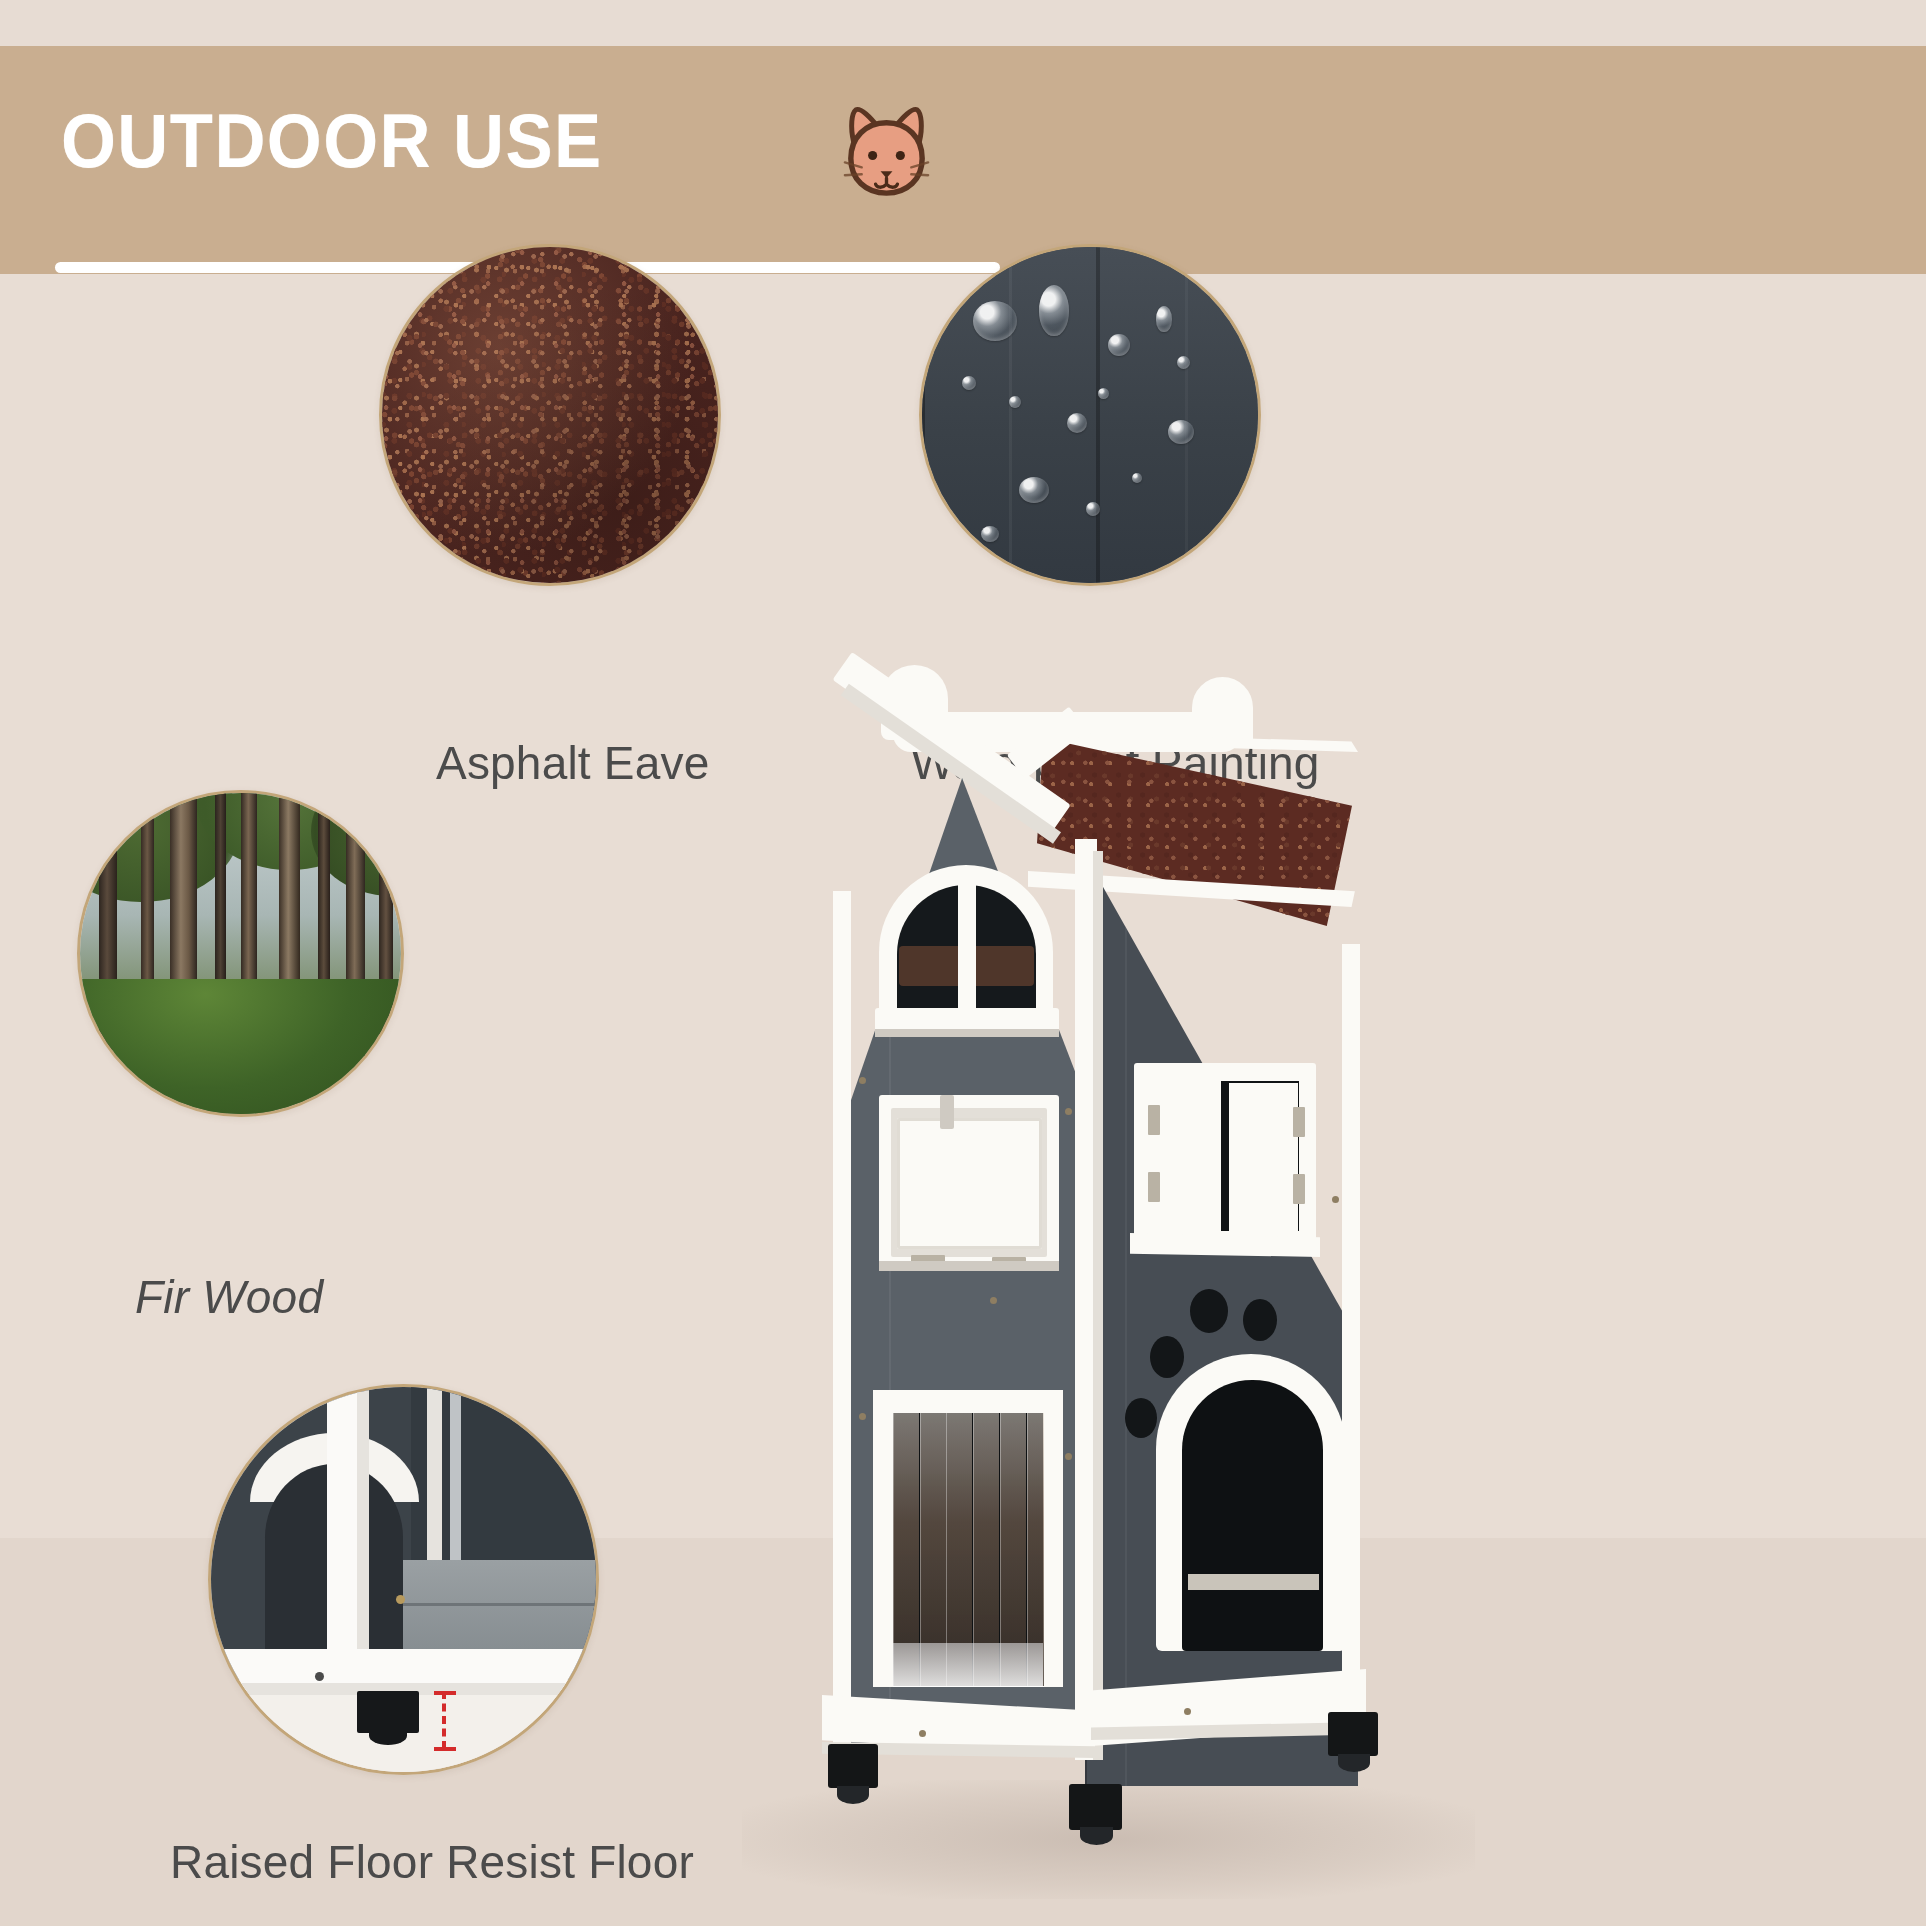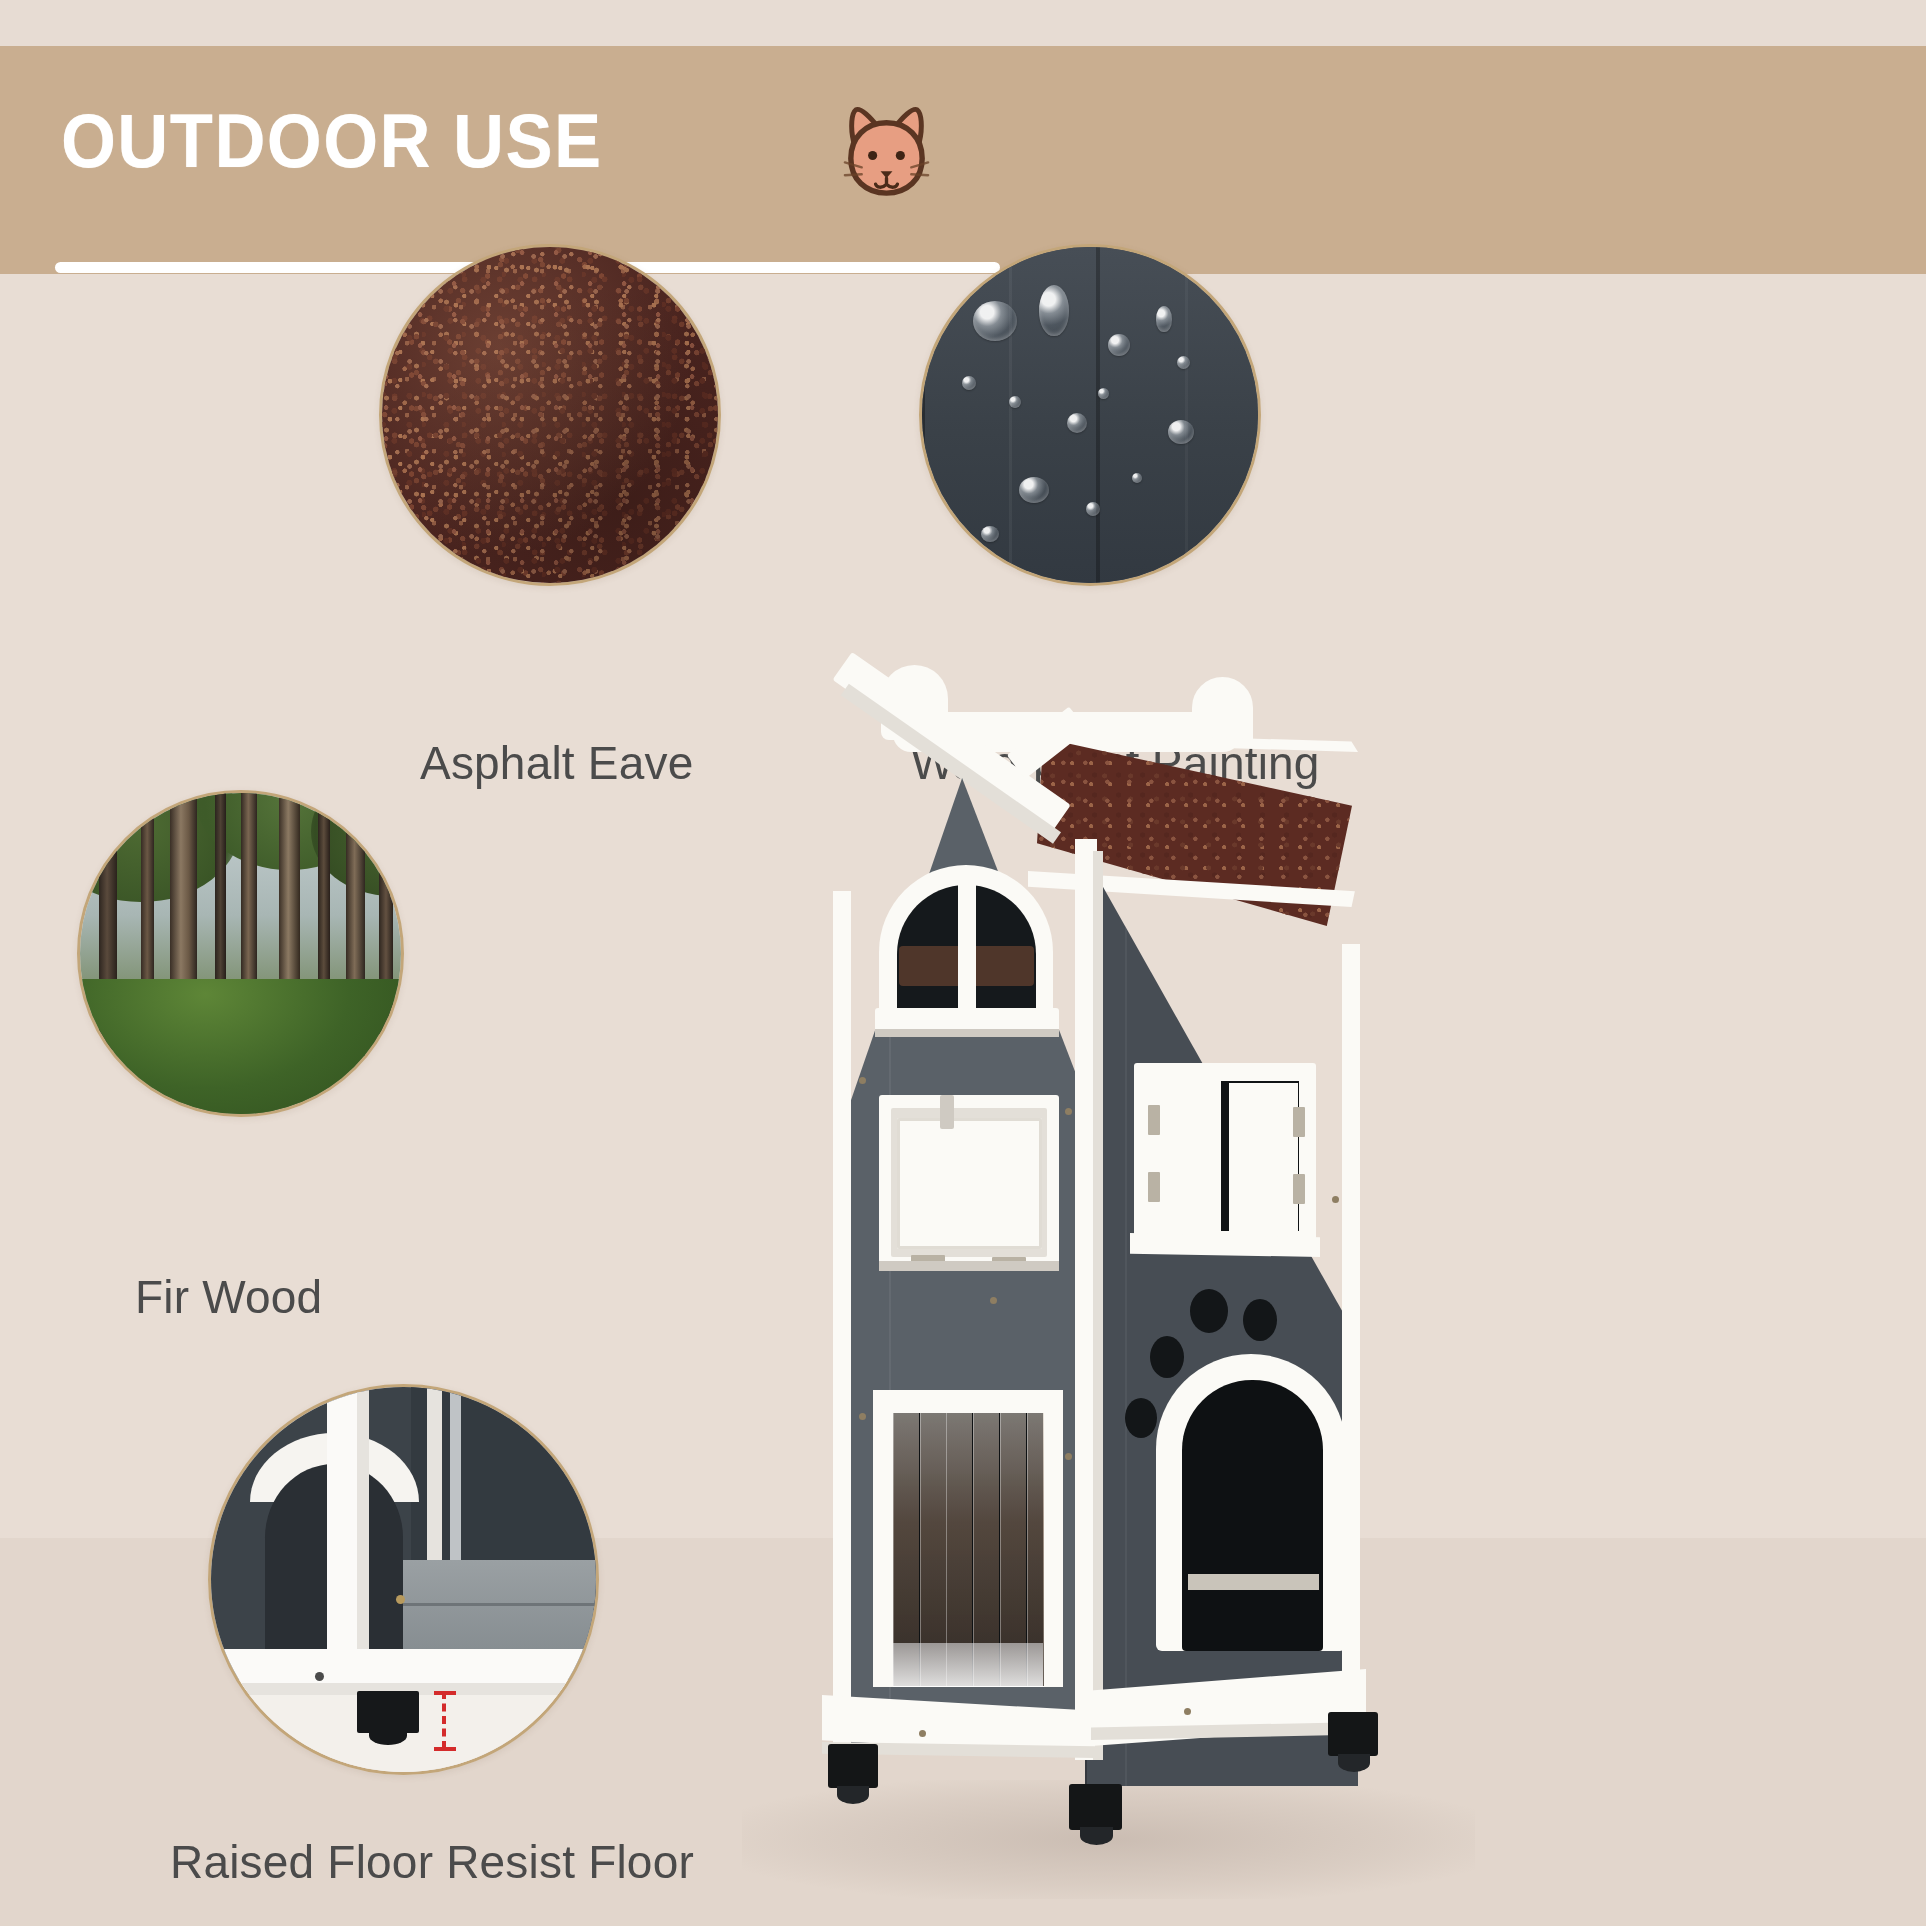--- a/index.html
+++ b/index.html
@@ -216,21 +216,21 @@
     </div>
 
     <div class="banner-rule"></div>
   </div>
 
   <div class="feature" style="left:379px; top:236px;">
     <div class="circle" style="width:342px; height:342px;">
       <div class="tex-asphalt"></div>
     </div>
   </div>
-  <div class="caption" style="left:420px; top:728px;">Asphalt Eave</div>
+  <div class="caption" style="left:436px; top:728px;">Asphalt Eave</div>
 
   <div class="feature" style="left:919px; top:236px;">
     <div class="circle" style="width:342px; height:342px;">
       <div class="tex-paint"></div>
       <span class="droplet" style="left:51px; top:54px;  width:44px; height:40px;"></span>
       <span class="droplet" style="left:117px; top:38px; width:30px; height:51px; border-radius:50% 50% 48% 48%;"></span>
       <span class="droplet" style="left:186px; top:87px; width:22px; height:22px;"></span>
       <span class="droplet" style="left:234px; top:59px; width:16px; height:26px; border-radius:50% 50% 46% 46%;"></span>
       <span class="droplet" style="left:40px;  top:129px; width:14px; height:14px;"></span>
       <span class="droplet" style="left:87px;  top:149px; width:12px; height:12px;"></span>
@@ -267,21 +267,21 @@
         <span style="left:52%; top:12%; width:46%; height:3px; background:#2A221C; transform:rotate(9deg);"></span>
         <span style="left:60%; top:30%; width:34%; height:2px; background:#30271F; transform:rotate(-7deg);"></span>
 
         <div class="forest-floor"></div>
         <span style="left:2%;  bottom:2%;  width:30%; height:28%; border-radius:50%; background:radial-gradient(circle,#5F8A38 0%,#3C5F24 75%,transparent 100%);"></span>
         <span style="left:38%; bottom:-4%; width:34%; height:30%; border-radius:50%; background:radial-gradient(circle,#6A9640 0%,#41682A 75%,transparent 100%);"></span>
         <span style="left:68%; bottom:4%;  width:36%; height:32%; border-radius:50%; background:radial-gradient(circle,#63913B 0%,#3D6326 75%,transparent 100%);"></span>
       </div>
     </div>
   </div>
-  <div class="caption" style="left:135px; top:1262px;">Fir Wood</div>
+  <div class="caption" style="left:135px; top:1262px;font-style:italic;">Fir Wood</div>
 
   <div class="feature" style="left:208px; top:1376px;">
     <div class="circle" style="width:391px; height:391px;">
       <div class="rf">
         <span class="rf-darkwall" style="left:0; top:0; width:100%; height:76%;"></span>
         <span class="rf-darkwall" style="left:52%; top:0; width:48%; height:58%; background:#333A40;"></span>
         <span class="rf-whiteshade" style="left:56%; top:0; width:4%; height:50%;"></span>
         <span class="rf-whiteshade" style="left:62%; top:0; width:3%; height:46%; background:#BFC3C6;"></span>
         <span class="rf-floorboard" style="left:44%; top:45%; width:56%; height:24%;"></span>
         <span class="rf-floorboard" style="left:46%; top:56%; width:54%; height:3px; background:#6E7478;"></span>

